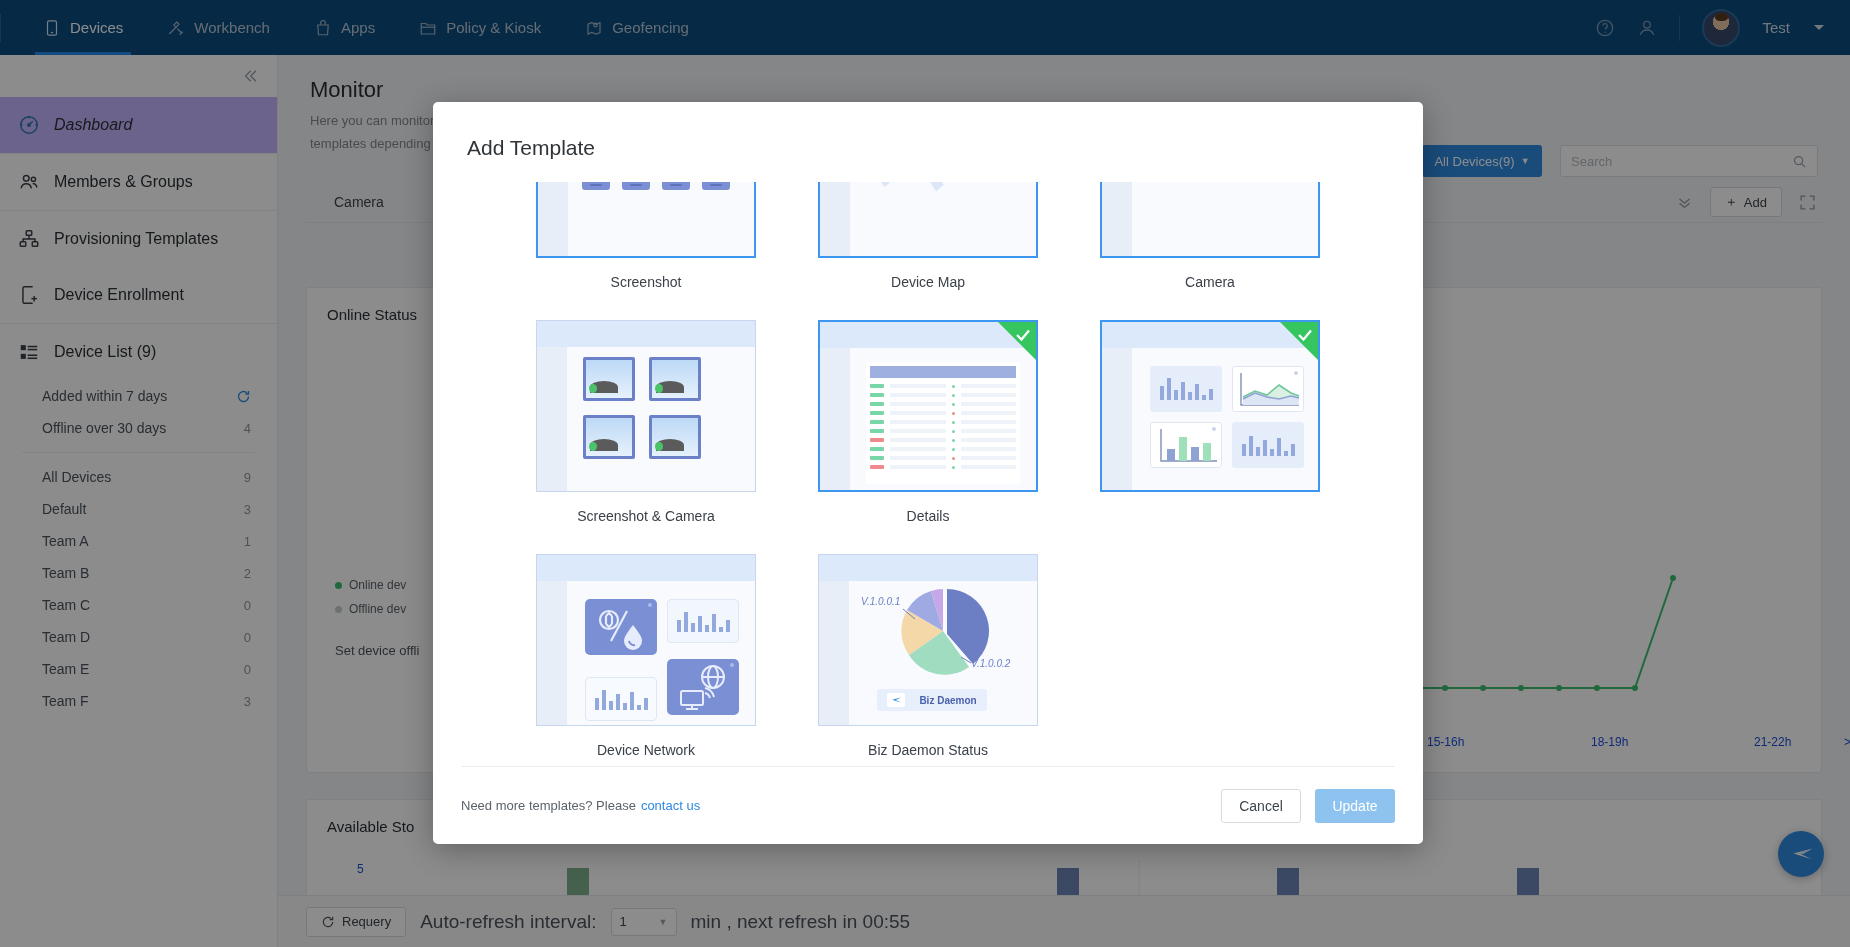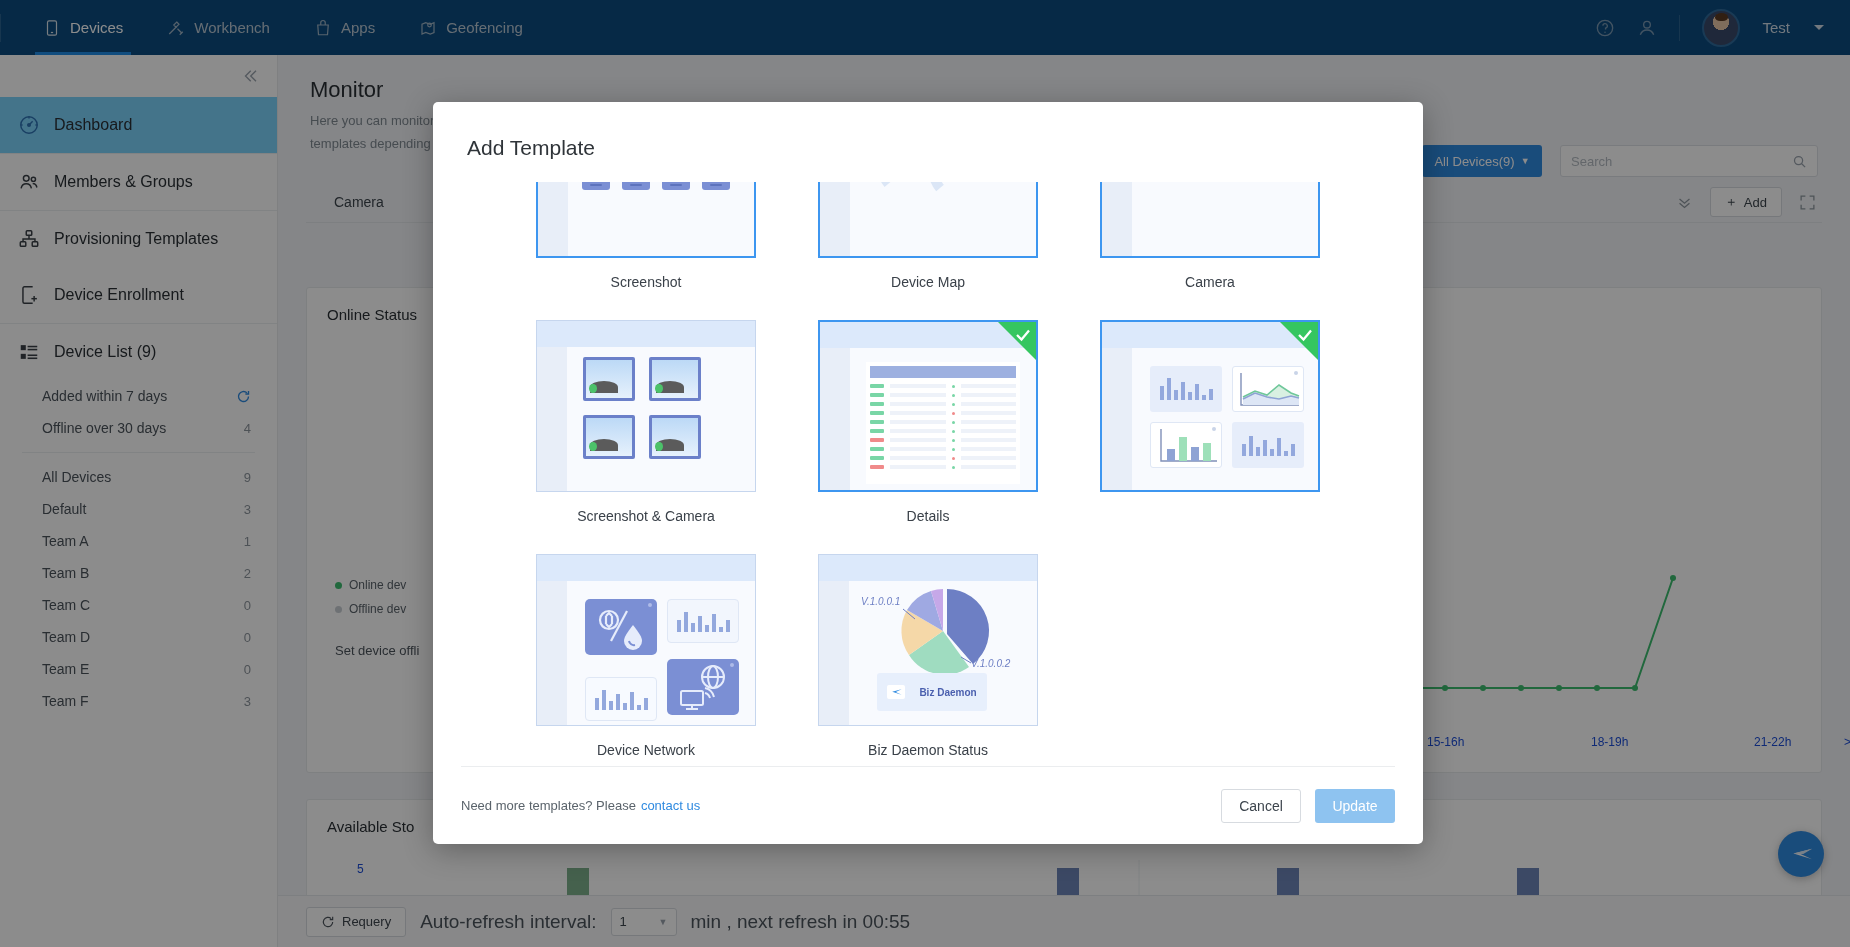--- a/index.html
+++ b/index.html
@@ -52,21 +52,21 @@
     position: absolute; top: 55px; left: 0; width: 278px; height: 892px;
     background: #ffffff; border-right: 1px solid #e8eaec;
   }
   .collapse-btn { height: 42px; display: flex; align-items: center; justify-content: flex-end;
     padding-right: 18px; color: #9aa3ad; cursor: pointer; font-size: 15px; }
   .side-group { border-bottom: 1px solid #eceef0; }
   .side-item {
     display: flex; align-items: center; gap: 14px; height: 56px; padding: 0 0 0 18px;
     color: #2b3136; font-size: 16px; cursor: pointer;
   }
-  .side-item.active { background: #7dd3fc; }
+  .side-item.active { background: #c4b5fd; font-style: italic; }
   .side-item.active .side-label { color: #2b3136; }
   .side-ico { width: 22px; height: 22px; flex: 0 0 auto; }
   .side-sub {
     display: flex; align-items: center; height: 32px; padding: 0 26px 0 42px;
     font-size: 14px; color: #4c545c; cursor: pointer; justify-content: space-between;
   }
   .side-sub .cnt { color: #8d959d; font-size: 13px; }
   .sub-divider { height: 1px; background: #eceef0; margin: 8px 22px; }
   .refresh-ico { width: 15px; height: 15px; }
 
@@ -180,20 +180,27 @@
             <path d="M17 21l4-4"></path>
         </svg>
         <span>Workbench</span>
       </div>
       <div class="nav-item">
         <svg class="nav-ico" viewBox="0 0 24 24" fill="none" stroke="currentColor" stroke-width="1.6">
           <path d="M5 8h14l-1 13H6z"></path>
             <path d="M9 8V5a3 3 0 0 1 6 0v3"></path>
         </svg>
         <span>Apps</span>
+      </div>
+      <div class="nav-item">
+        <svg class="nav-ico" viewBox="0 0 24 24" fill="none" stroke="currentColor" stroke-width="1.6">
+          <path d="M3 6h6l2 2h10v12H3z"></path>
+            <line x1="3" y1="11" x2="21" y2="11"></line>
+        </svg>
+        <span>Policy &amp; Kiosk</span>
       </div>
       <div class="nav-item">
         <svg class="nav-ico" viewBox="0 0 24 24" fill="none" stroke="currentColor" stroke-width="1.6">
           <path d="M4 7v13l5-2 6 2 5-2V5l-5 2-6-2-5 2z"></path>
             <circle cx="14" cy="8" r="2.4"></circle>
         </svg>
         <span>Geofencing</span>
       </div>
     </div>
     <div class="topright">
@@ -713,21 +720,21 @@
                 <path d="M26,36 A42,42 0 0 1 -34,24 L0,0 Z" fill="#9fdcc0"></path>
                 <path d="M-34,24 A42,42 0 0 1 -36,-21 L0,0 Z" fill="#f5d8a8"></path>
                 <path d="M-36,-21 A42,42 0 0 1 -12,-40 L0,0 Z" fill="#9fa9e2"></path>
                 <path d="M-12,-40 A42,42 0 0 1 0,-42 L0,0 Z" fill="#c6a8e8"></path>
               </g>
               <text x="8" y="26" font-size="10" font-style="italic" font-family="Liberation Sans, sans-serif" fill="#6d7fc4">V.1.0.0.1</text>
               <line x1="50" y1="30" x2="62" y2="40" stroke="#6d7fc4" stroke-width="1"></line>
               <text x="118" y="88" font-size="10" font-style="italic" font-family="Liberation Sans, sans-serif" fill="#6d7fc4">V.1.0.0.2</text>
               <line x1="108" y1="78" x2="118" y2="84" stroke="#6d7fc4" stroke-width="1"></line>
             </svg>
-            <div style="position:absolute;left:58px;bottom:14px;width:110px;height:38px;background:#e7effc;border-radius:3px;display:flex;align-items:center;justify-content:center;gap:14px;">
+            <div style="position:absolute;left:58px;bottom:14px;width:110px;height:22px;background:#e7effc;border-radius:3px;display:flex;align-items:center;justify-content:center;gap:14px;">
               <span style="width:18px;height:14px;background:#fff;border-radius:2px;display:flex;align-items:center;justify-content:center;">
                 <svg width="12" height="8" viewBox="0 0 54 28">
                   <path d="M52 2 L10 13 L52 26 L26 14 Z" fill="#2f8ae0"></path>
                 </svg>
               </span>
               <span style="font-size:10px;font-weight:bold;color:#4a5fae;">Biz Daemon</span>
             </div>
           </div>
           <div class="tlabel">Biz Daemon Status</div>
         </div>

